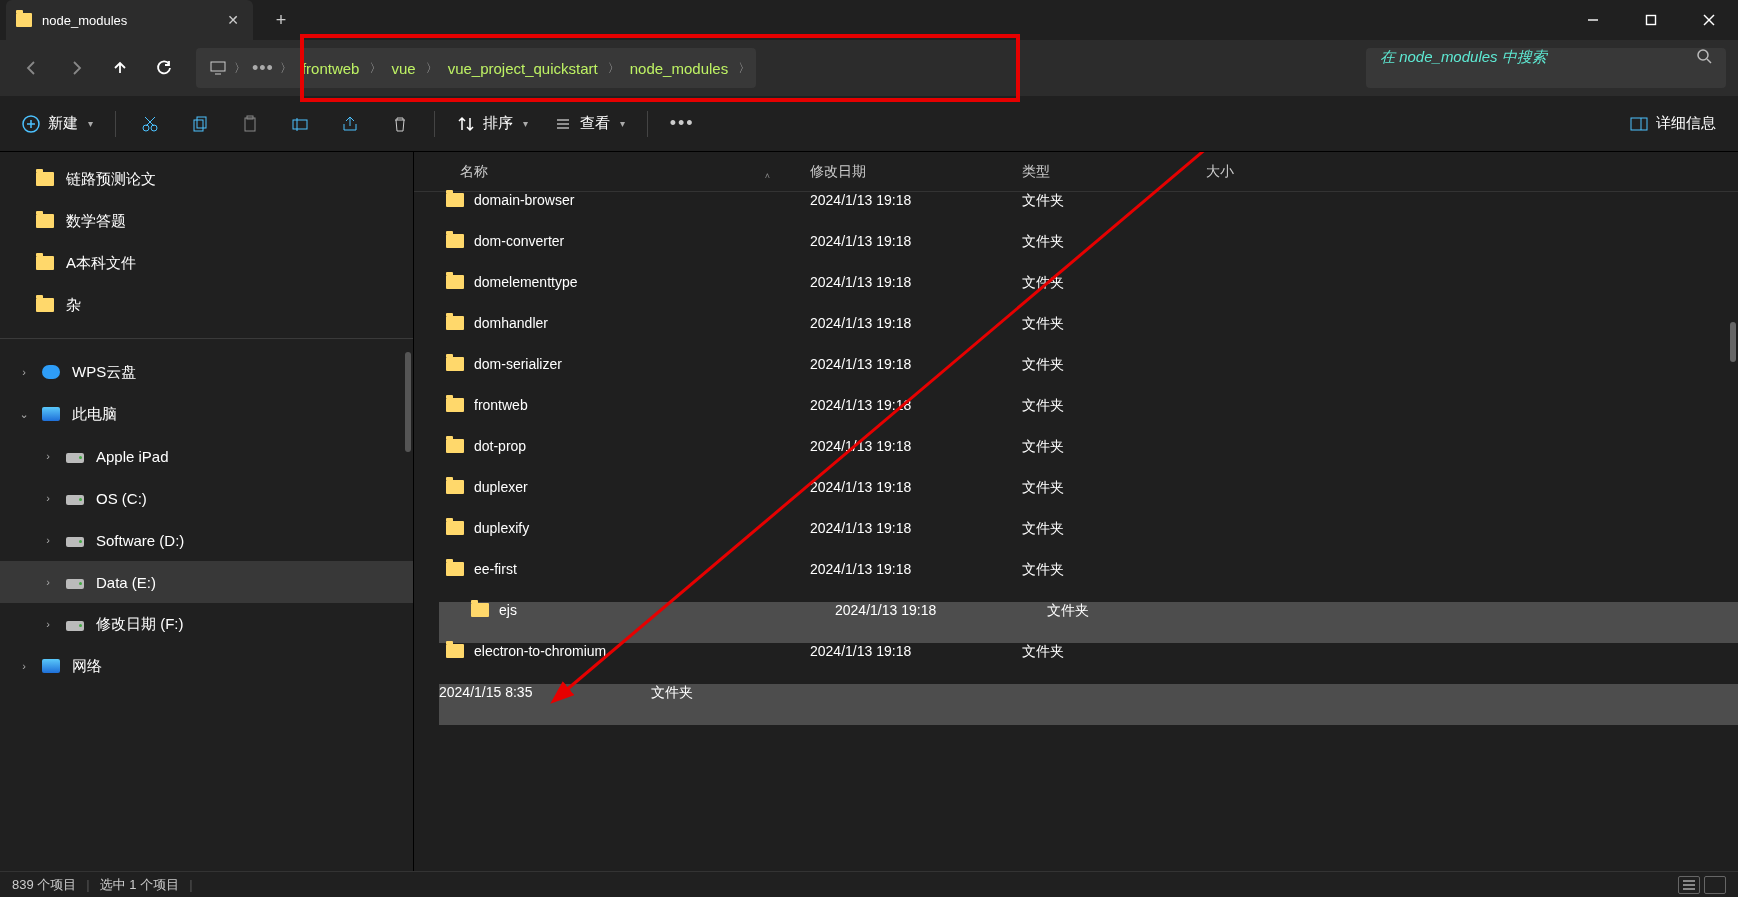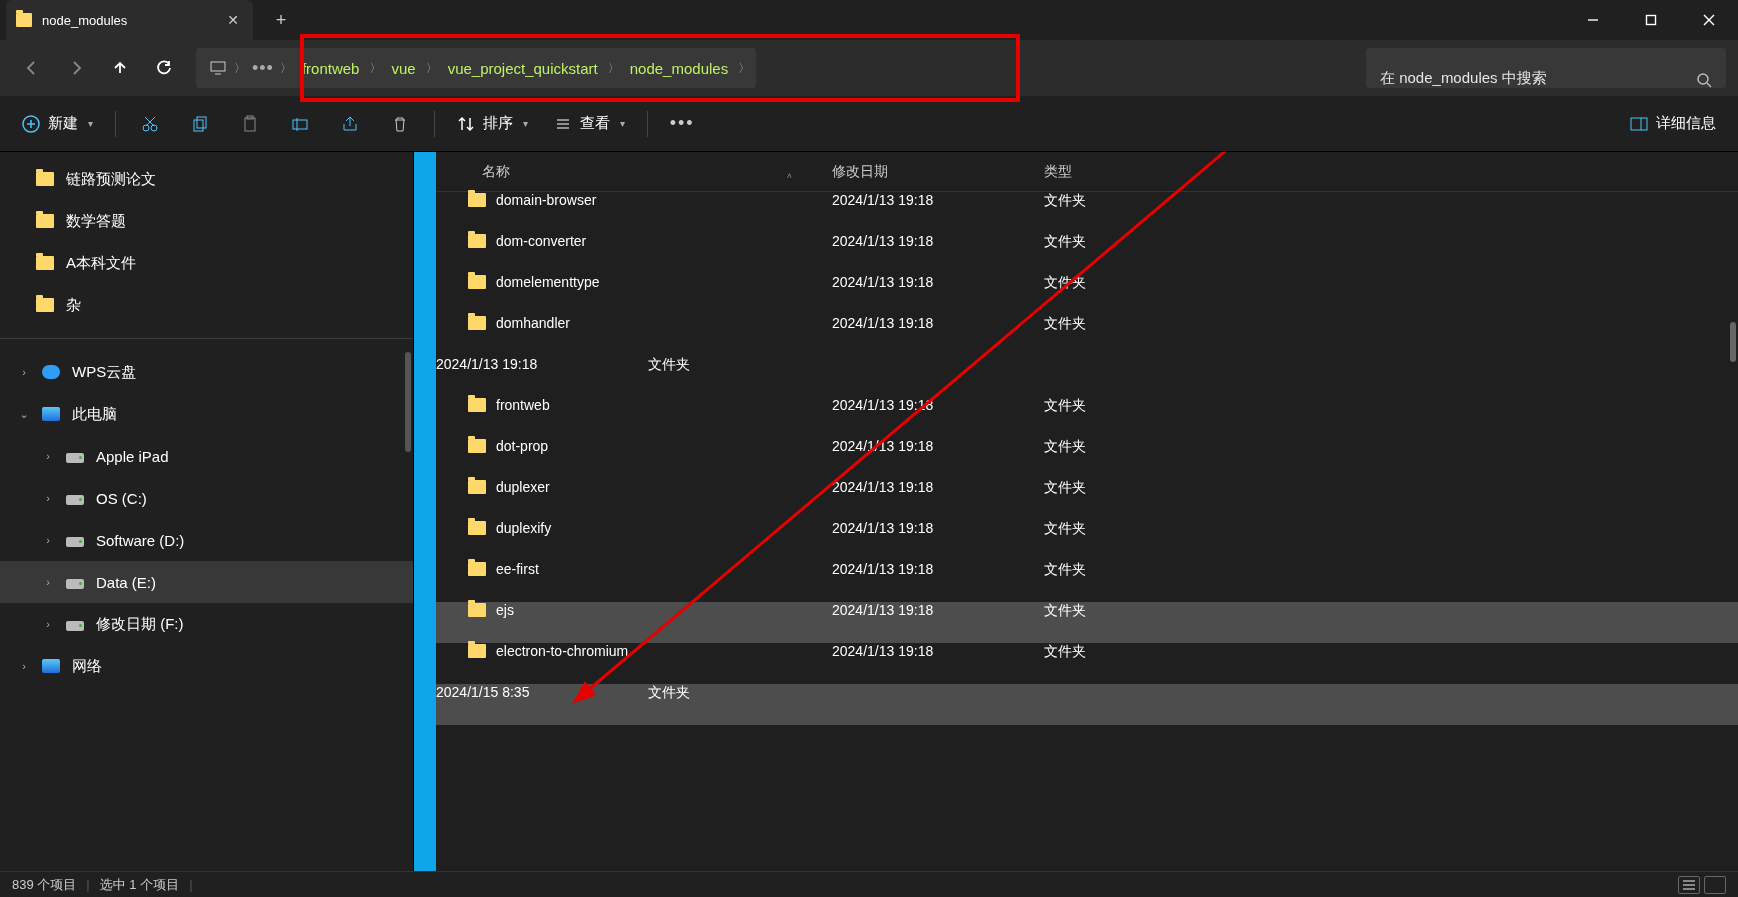--- a/index.html
+++ b/index.html
@@ -18,35 +18,35 @@
 .win-btn { width: 58px; height: 40px; display: flex; align-items: center; justify-content: center; color: #fff; }
 
 
 .navbar { height: 56px; background: #2c2c2c; display: flex; align-items: center; padding: 0 12px; gap: 4px; position: relative; }
 .nav-btn { width: 40px; height: 40px; display: flex; align-items: center; justify-content: center; color: #888; border-radius: 4px; }
 .nav-btn.active { color: #fff; }
 .breadcrumb-wrap { display: flex; align-items: center; height: 40px; background: #383838; border-radius: 4px; margin-left: 8px; padding: 0 6px; }
 .bc-seg { padding: 0 10px; font-size: 15px; color: #bef264; }
 .bc-chev { color: #aaa; font-size: 12px; }
 .bc-ell { color: #aaa; font-size: 18px; padding: 0 6px; letter-spacing: 1px; }
-.search-box { margin-left: auto; width: 360px; height: 40px; background: #383838; border-radius: 4px; display: flex; align-items: flex-end; padding: 0 14px; color: #e5e5e5; font-size: 15px; }
+.search-box { margin-left: auto; width: 360px; height: 40px; background: #383838; border-radius: 4px; display: flex; align-items: flex-start; padding: 0 14px; color: #5eead4; font-size: 15px; font-style: italic; }
 .search-box .sicon { margin-left: auto; color: #bbb; }
 .redbox { position: absolute; border: 4px solid #e60000; pointer-events: none; }
 
 
 .toolbar { height: 56px; background: #202020; display: flex; align-items: center; padding: 0 12px; gap: 6px; border-bottom: 1px solid #000; }
 .tbtn { height: 40px; padding: 0 10px; display: flex; align-items: center; gap: 8px; color: #fff; border-radius: 4px; font-size: 15px; }
 .tbtn.icon { width: 44px; justify-content: center; color: #4cc2ff; }
 .tbtn.icon.gray { color: #aaa; }
 .divider { width: 1px; height: 26px; background: #444; margin: 0 6px; }
 .tbtn .chev { font-size: 10px; color: #aaa; margin-left: 2px; }
 .toolbar-spacer { flex: 1; }
 
 
-.main { display: flex; height: calc(100% - 40px - 56px - 56px - 26px); background: #0ea5e9; gap: 22px; }
+.main { display: flex; height: calc(100% - 40px - 56px - 56px - 26px); background: #4d7c0f; }
 .sidebar { width: 414px; background: #202020; overflow-y: auto; position: relative; border-right: 1px solid #000; }
 .sb-group { padding: 6px 0; }
 .sb-item { height: 42px; display: flex; align-items: center; padding-left: 36px; gap: 12px; font-size: 15px; color: #fff; }
 .sb-item.tree { padding-left: 18px; }
 .sb-item.tree2 { padding-left: 42px; }
 .sb-chev { width: 12px; color: #aaa; font-size: 11px; text-align: center; }
 .sb-icon { width: 18px; height: 14px; display: inline-block; }
 .folder-ic { background: #ffd86b; border-radius: 1px; position: relative; }
 .folder-ic::before { content:""; position:absolute; top:-3px; left:0; width:7px; height:3px; background:#ffd86b; border-radius:1px 1px 0 0; }
 .cloud-ic { width: 18px; height:14px; background: radial-gradient(circle at 30% 60%, #2e9df7 40%, transparent 41%), radial-gradient(circle at 60% 50%, #2e9df7 45%, transparent 46%), linear-gradient(#2e9df7,#2e9df7); border-radius: 8px; }
@@ -59,21 +59,21 @@
 
 
 .filelist { flex: 1; background: #1f1f1f; position: relative; overflow: hidden; }
 .fl-header { height: 40px; display: flex; align-items: center; border-bottom: 1px solid #333; font-size: 14px; color: #ccc; }
 .col-name { width: 396px; padding-left: 46px; display:flex; align-items:flex-end; gap:6px; }
 .col-date { width: 212px; }
 .col-type { width: 184px; }
 .col-size { flex: 1; }
 .sort-ind { font-size: 9px; color: #888; margin-left: auto; margin-right: 40px; }
 .fl-row { height: 41px; display: flex; align-items: flex-start; font-size: 14px; color: #fff; }
-.fl-row.sel { background: #4d4d4d; }
+.fl-row.sel { background: #4d4d4d; margin-left: 25px; }
 .fl-row .col-name { display: flex; align-items: center; gap: 10px; padding-left: 32px; }
 .row-ic { width: 18px; height: 14px; }
 .fl-scroll { position:absolute; right:2px; top:170px; width:6px; height:40px; background:#666; border-radius:3px; }
 
 
 .anno-text { position: absolute; color: #e60000; font-size: 26px; font-weight: 500; }
 .anno-arrow { position: absolute; pointer-events: none; }
 
 
 .statusbar { height: 26px; background: #202020; display: flex; align-items: center; padding: 0 12px; font-size: 13px; color: #ccc; gap: 10px; border-top: 1px solid #333; }
@@ -315,20 +315,21 @@
   </div>
 
   <div class="filelist">
     <div class="fl-header">
       <div class="col-name">
           <span>名称</span>
           <span class="sort-ind">˄</span>
         </div>
       <div class="col-date">修改日期</div>
       <div class="col-type">类型</div>
+      <div class="col-size">大小</div>
     </div>
     <div id="fl-body">
         <div class="fl-row">
     <div class="col-name">
             <span class="row-ic folder-ic"></span>
             <span>domain-browser</span>
           </div>
     <div class="col-date">2024/1/13 19:18</div>
     <div class="col-type">文件夹</div>
     <div class="col-size"></div>
@@ -354,20 +355,24 @@
         <div class="fl-row">
     <div class="col-name">
             <span class="row-ic folder-ic"></span>
             <span>domhandler</span>
           </div>
     <div class="col-date">2024/1/13 19:18</div>
     <div class="col-type">文件夹</div>
     <div class="col-size"></div>
         </div>
         <div class="fl-row">
+    <div class="col-name">
+            <span class="row-ic folder-ic"></span>
+            <span>dom-serializer</span>
+          </div>
     <div class="col-date">2024/1/13 19:18</div>
     <div class="col-type">文件夹</div>
     <div class="col-size"></div>
         </div>
         <div class="fl-row">
     <div class="col-name">
             <span class="row-ic folder-ic"></span>
             <span>frontweb</span>
           </div>
     <div class="col-date">2024/1/13 19:18</div>

